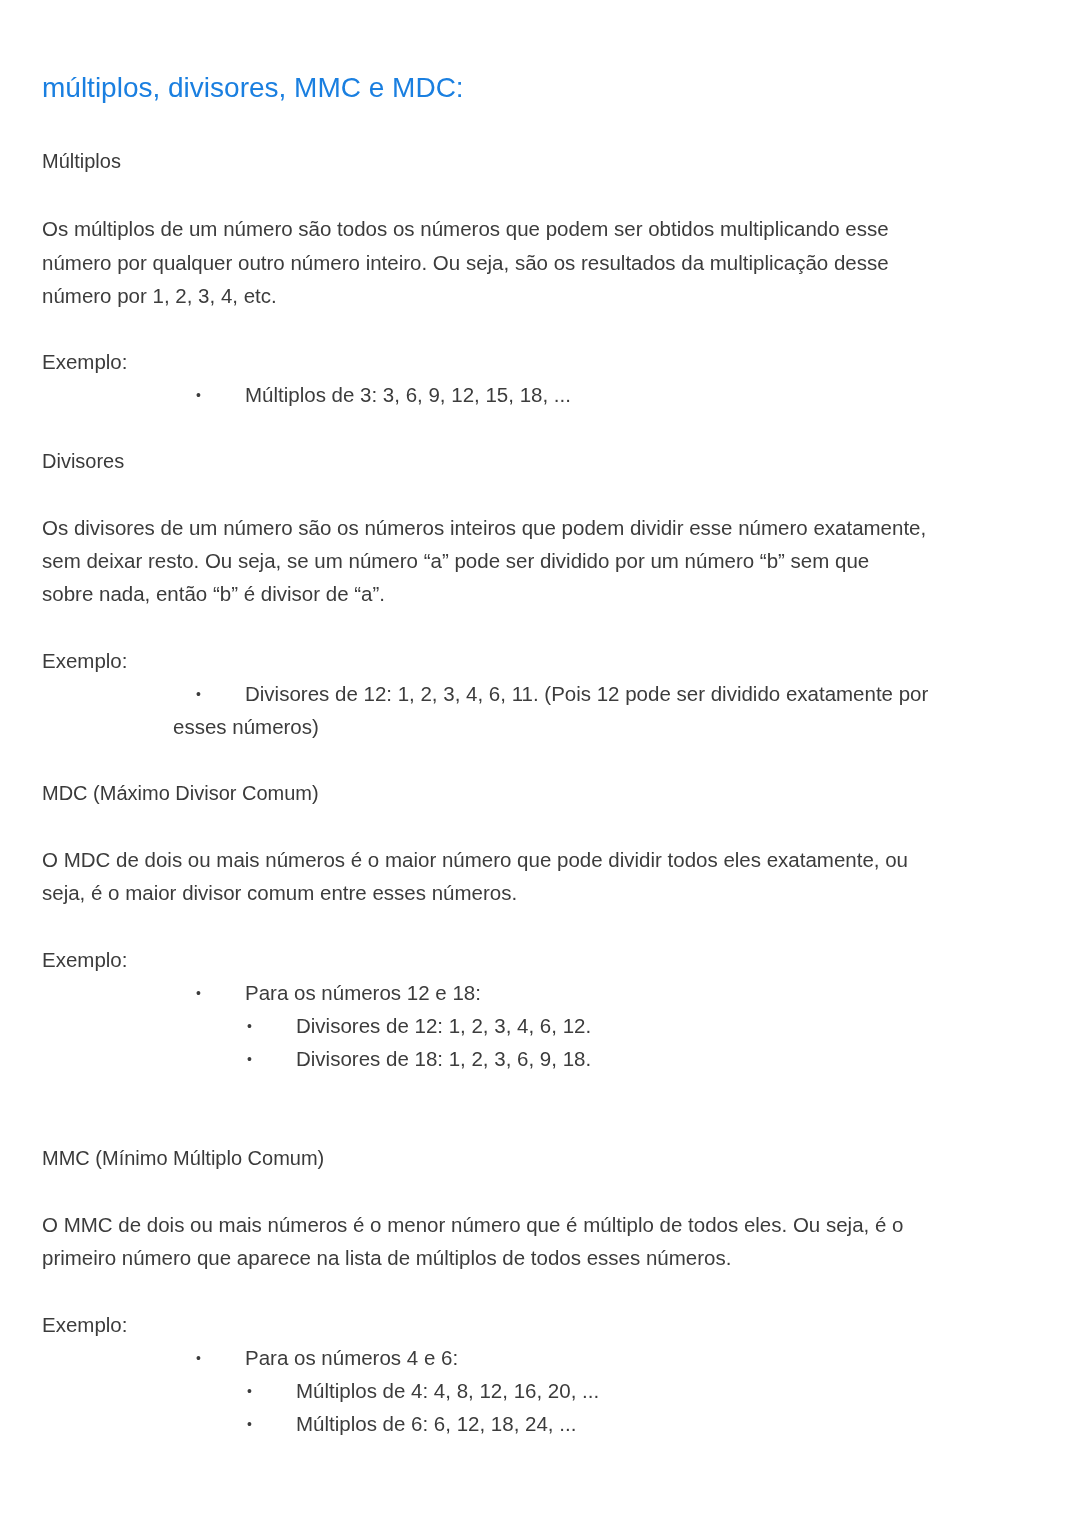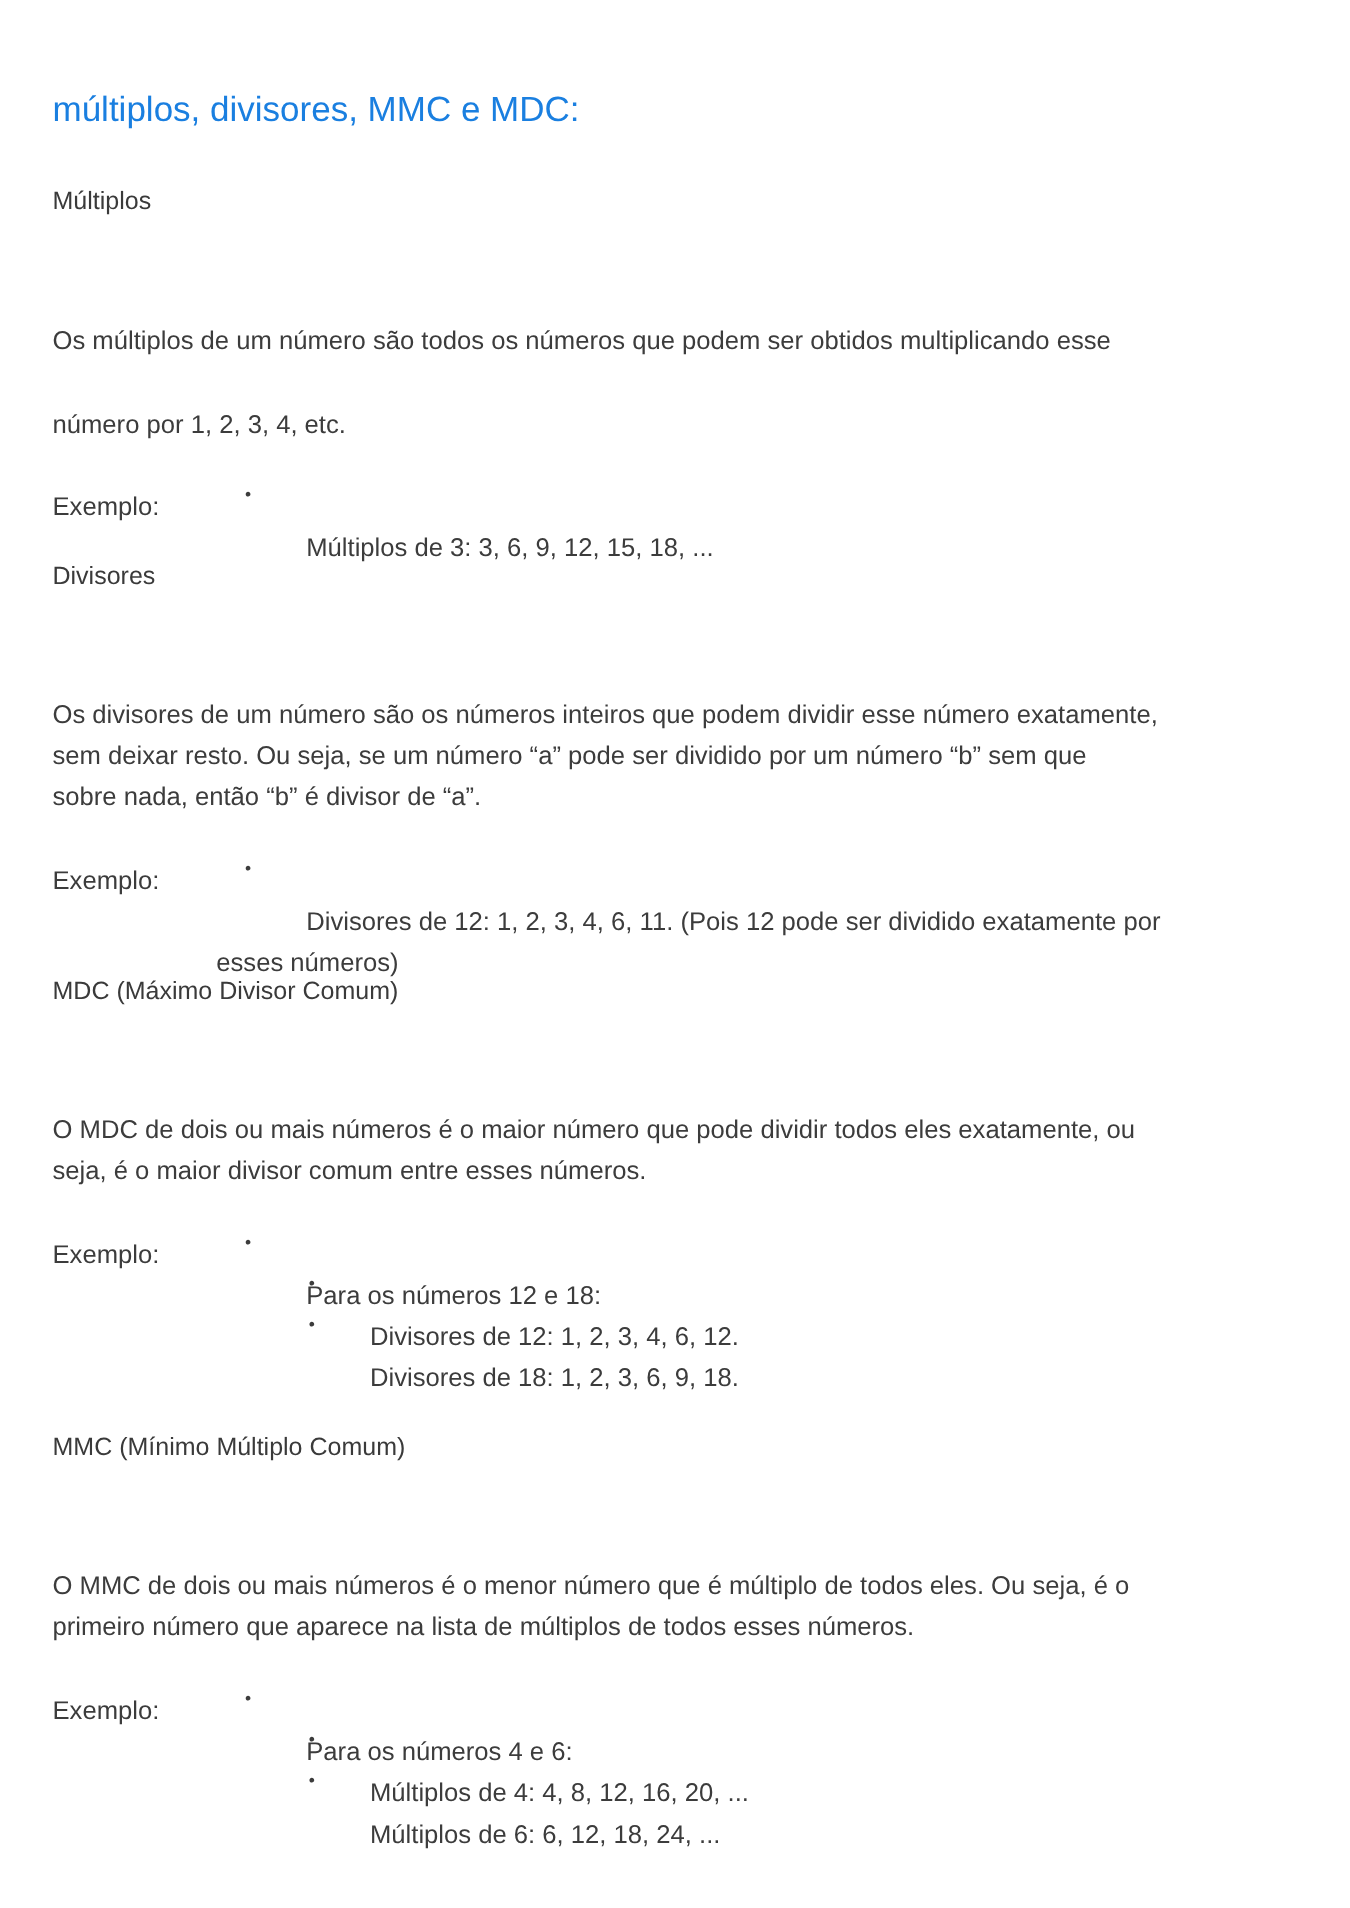--- a/index.html
+++ b/index.html
@@ -11,33 +11,34 @@
     .page { position: absolute; left: 0; top: 0; width: 1080px; height: 1490px; }
     .title {
       position: absolute; left: 42px; top: 72px;
       font-size: 28px; font-weight: 500; color: #1a7fe0; letter-spacing: 0px;
     }
     .h2 {
       position: absolute; left: 42px;
       font-size: 20px; font-weight: normal; color: #3a3a3a;
     }
     .line {
-      position: absolute; font-size: 20.5px; line-height: 33px; color: #3c3c3c; white-space: nowrap; margin-top: 44px;
+      position: absolute; font-size: 20.5px; line-height: 33px; color: #3c3c3c; white-space: nowrap;
     }
     .bullet { position: absolute; font-size: 14px; color: #3c3c3c; }
   </style>
 </head>
 <body>
 
 <div class="page">
 
   <div class="title">múltiplos, divisores, MMC e MDC:</div>
 
   <div class="h2" style="top:150px">Múltiplos</div>
   <div class="line" style="left:42px;top:212px">Os múltiplos de um número são todos os números que podem ser obtidos multiplicando esse</div>
+  <div class="line" style="left:42px;top:246px">número por qualquer outro número inteiro. Ou seja, são os resultados da multiplicação desse</div>
   <div class="line" style="left:42px;top:279px">número por 1, 2, 3, 4, etc.</div>
   <div class="line" style="left:42px;top:345px">Exemplo:</div>
   <div class="bullet" style="left:196px;top:387px">•</div>
   <div class="line" style="left:245px;top:378px">Múltiplos de 3: 3, 6, 9, 12, 15, 18, ...</div>
 
   <div class="h2" style="top:450px">Divisores</div>
   <div class="line" style="left:42px;top:511px">Os divisores de um número são os números inteiros que podem dividir esse número exatamente,</div>
   <div class="line" style="left:42px;top:544px">sem deixar resto. Ou seja, se um número “a” pode ser dividido por um número “b” sem que</div>
   <div class="line" style="left:42px;top:577px">sobre nada, então “b” é divisor de “a”.</div>
   <div class="line" style="left:42px;top:644px">Exemplo:</div>

